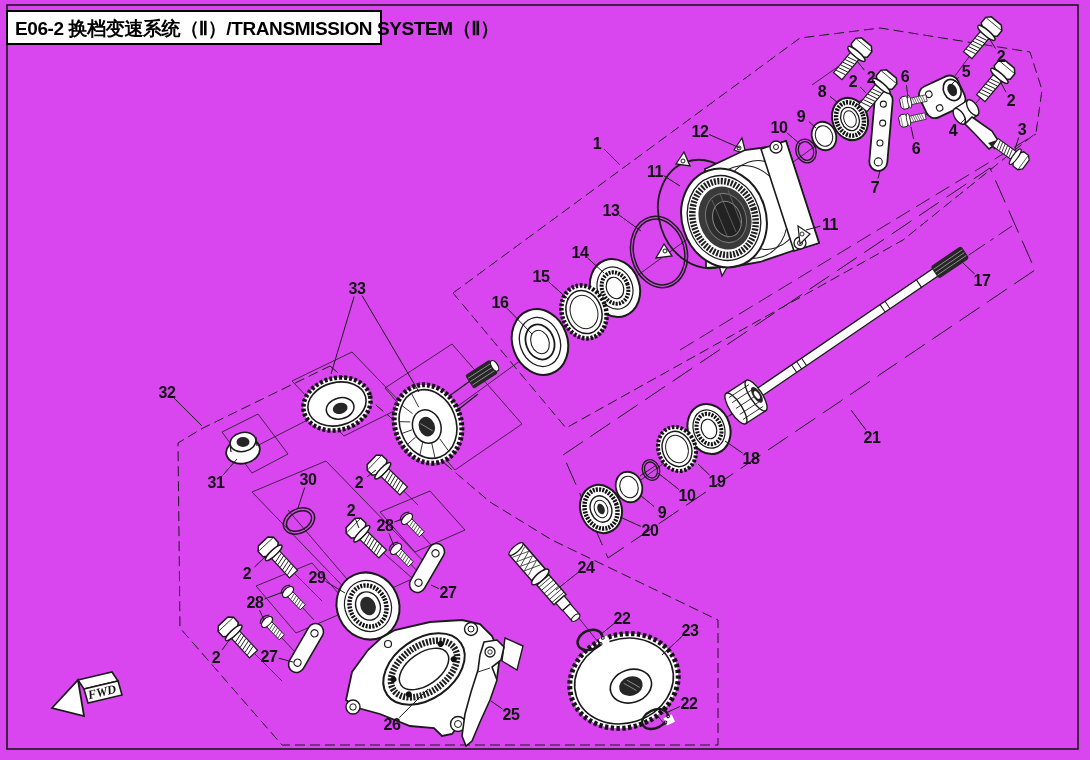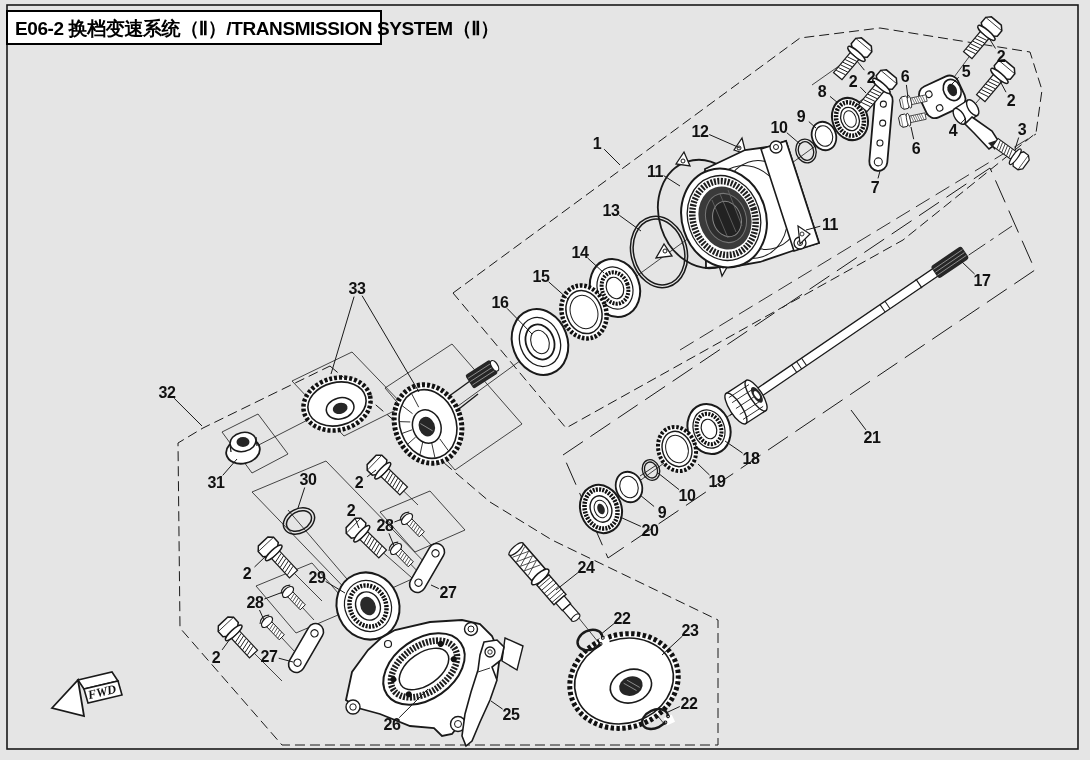--- a/index.html
+++ b/index.html
@@ -1,16 +1,16 @@
 <!DOCTYPE html>
 <html><head>
 <meta charset="utf-8">
 <style>
   html,body{margin:0;padding:0;background:#fff;}
-  .canvas{position:relative;width:1090px;height:760px;background:#e5e5e5;overflow:hidden;
+  .canvas{position:relative;width:1090px;height:760px;background:#d946ef;overflow:hidden;
           font-family:"Liberation Sans", sans-serif;text-align:right;}
   svg{display:block;}
   .ln{stroke:#1a1a1a;fill:none;}
   .part{stroke:#1a1a1a;fill:#fff;}
   text.callout{font:700 16px "Liberation Sans", sans-serif;fill:#111;letter-spacing:-0.5px;}
   text.title-text{font:700 19px "Liberation Sans", sans-serif;fill:#000;letter-spacing:-0.4px;}
   text.fwd-text{font:700 italic 12.5px "Liberation Serif", serif;fill:#111;}
 </style>
 </head>
 <body>

